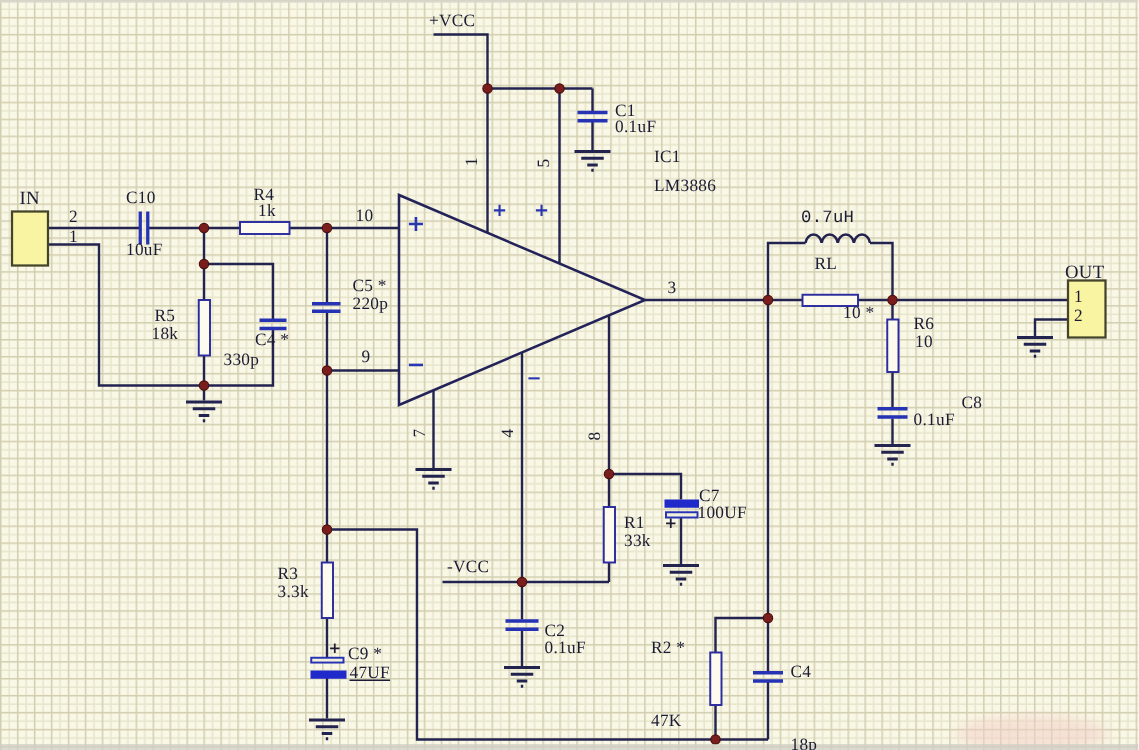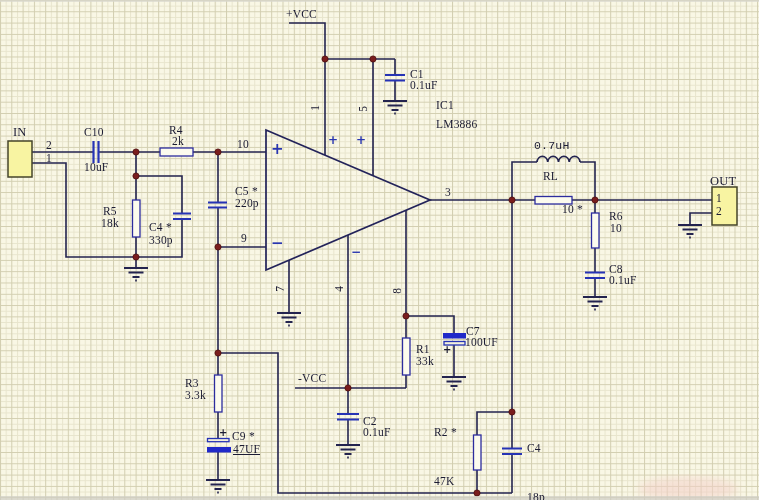--- a/index.html
+++ b/index.html
@@ -139,24 +139,24 @@
     <rect x="0" y="496" width="759" height="4" fill="#cfcdc5" opacity="0.7"></rect>
   </svg>
 
   <div class="lbl big" style="left:13px;top:126px;">IN</div>
   <div class="lbl" style="left:46px;top:140px;">2</div>
   <div class="lbl" style="left:46px;top:153px;">1</div>
 
   <div class="lbl" style="left:84px;top:127px;">C10</div>
   <div class="lbl" style="left:84px;top:162px;">10uF</div>
   <div class="lbl" style="left:169px;top:125px;">R4</div>
-  <div class="lbl" style="left:172px;top:136px;">2k</div>
+  <div class="lbl" style="left:172px;top:136px;">1k</div>
   <div class="lbl" style="left:103px;top:206px;">R5</div>
   <div class="lbl" style="left:101px;top:218px;">18k</div>
-  <div class="lbl" style="left:149px;top:222px;">C4 *</div>
+  <div class="lbl" style="left:149px;top:222px;padding-left:21px;">C4 *</div>
   <div class="lbl" style="left:149px;top:235px;">330p</div>
   <div class="lbl" style="left:235px;top:186px;">C5 *</div>
   <div class="lbl" style="left:235px;top:198px;">220p</div>
 
   <div class="lbl" style="left:237px;top:139px;">10</div>
   <div class="lbl" style="left:241px;top:233px;">9</div>
   <div class="lbl" style="left:445px;top:187px;">3</div>
   <div class="lbl rot" style="left:313px;top:102px;">1</div>
   <div class="lbl rot" style="left:361px;top:103px;">5</div>
   <div class="lbl rot" style="left:278px;top:283px;">7</div>
@@ -175,21 +175,21 @@
   <div class="lbl" style="left:410px;top:69px;">C1</div>
   <div class="lbl" style="left:410px;top:80px;">0.1uF</div>
   <div class="lbl" style="left:436px;top:100px;">IC1</div>
   <div class="lbl" style="left:436px;top:119px;">LM3886</div>
 
   <div class="lbl" style="left:534px;top:140px;font-family:Liberation Mono, monospace;">0.7uH</div>
   <div class="lbl" style="left:543px;top:171px;">RL</div>
   <div class="lbl" style="left:545px;top:204px;margin-left:17px;">10 *</div>
   <div class="lbl" style="left:609px;top:211px;">R6</div>
   <div class="lbl" style="left:610px;top:223px;">10</div>
-  <div class="lbl" style="left:609px;top:264px;">C8</div>
+  <div class="lbl" style="left:641px;top:264px;">C8</div>
   <div class="lbl" style="left:609px;top:275px;">0.1uF</div>
 
   <div class="lbl big" style="left:710px;top:175px;">OUT</div>
   <div class="lbl" style="left:716px;top:193px;">1</div>
   <div class="lbl" style="left:716px;top:206px;">2</div>
 
   <div class="lbl" style="left:416px;top:344px;">R1</div>
   <div class="lbl" style="left:416px;top:356px;">33k</div>
   <div class="lbl" style="left:466px;top:326px;">C7</div>
   <div class="lbl" style="left:465px;top:337px;">100UF</div>

